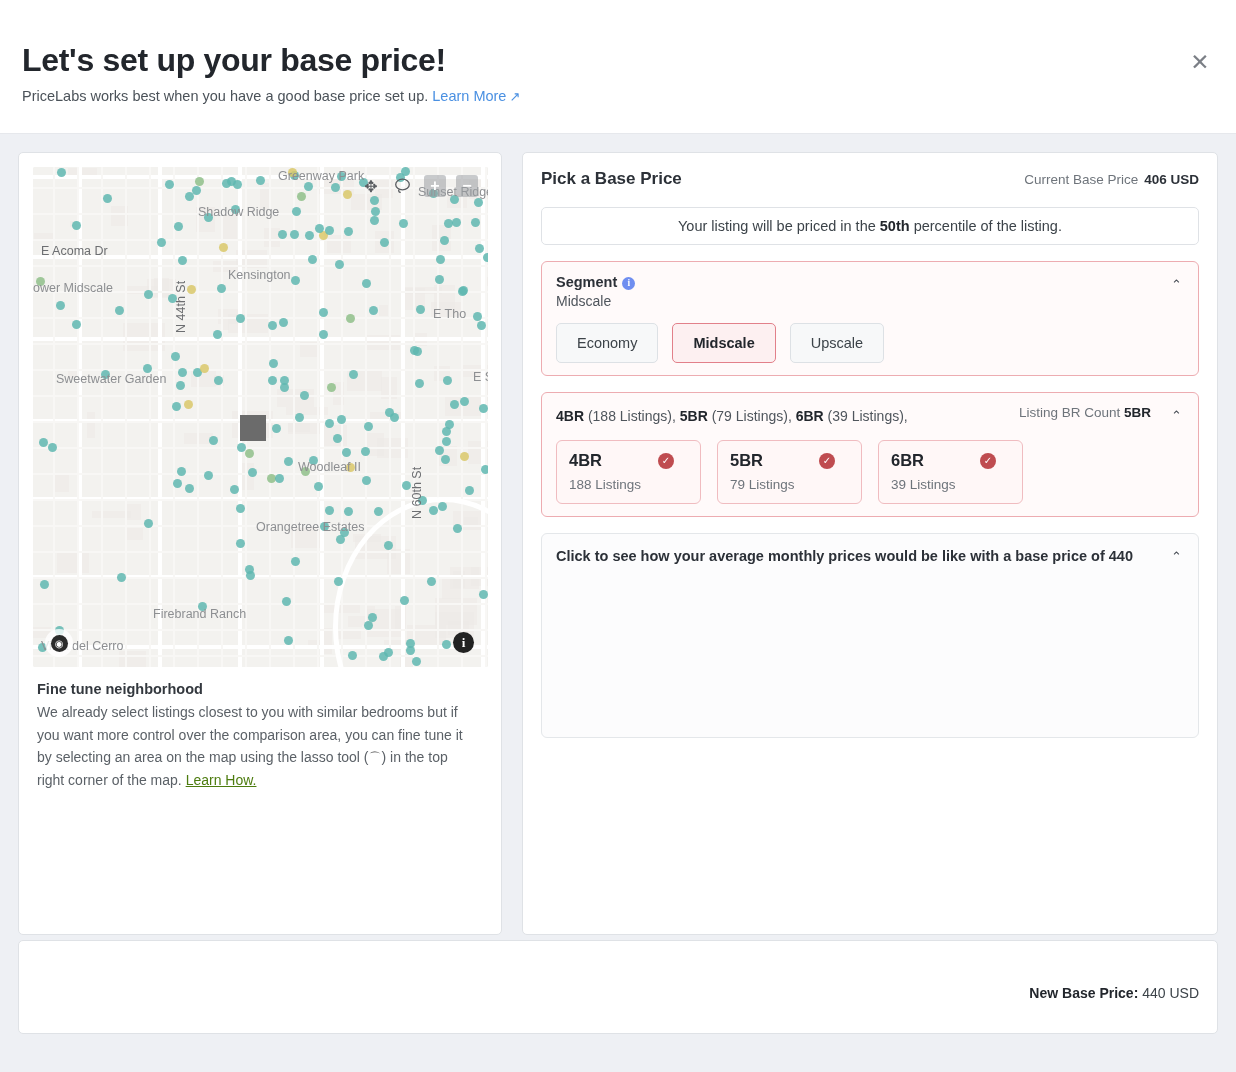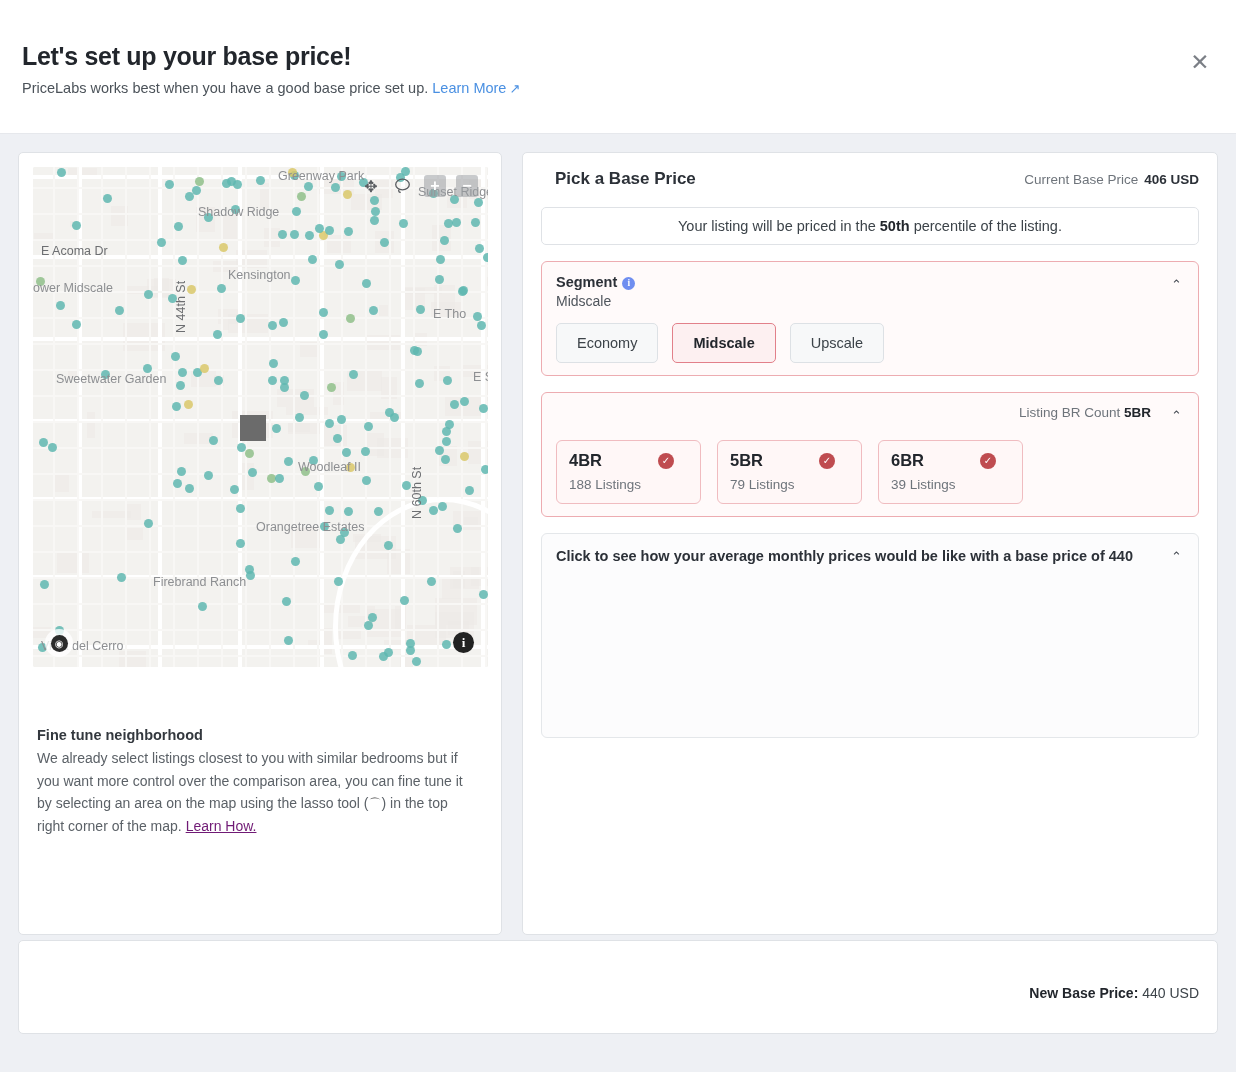--- a/index.html
+++ b/index.html
@@ -12,21 +12,21 @@
 
   
   .modal-header {
     background: #ffffff;
     padding: 42px 28px 22px 22px;
     position: relative;
     height: 134px;
     border-bottom: 1px solid #e6e8ec;
   }
   .modal-title {
-    font-size: 25px; font-weight: bold; color: #22262c;
+    font-size: 32px; font-weight: bold; color: #22262c;
     letter-spacing: -0.3px; line-height: 1.15;
   }
   .modal-subtitle {
     margin-top: 9px; font-size: 14.5px; color: #4b5259;
   }
   .learn-more { color: #4a90e2; text-decoration: none; }
   .ext-icon { display: inline-block; margin-left: 3px; font-size: 13px; color: #4a90e2; }
   .close-btn {
     position: absolute; top: 48px; right: 22px;
     width: 28px; height: 28px; cursor: pointer;
@@ -107,36 +107,36 @@
     display: flex; align-items: center; justify-content: center;
   }
   .map-info {
     position: absolute; right: 14px; bottom: 14px; z-index: 6;
     width: 21px; height: 21px; border-radius: 50%;
     background: #222; color: #fff; font-size: 13px; font-weight: bold;
     display: flex; align-items: center; justify-content: center;
     font-family: "Liberation Serif", serif; cursor: pointer;
   }
   .finetune { padding: 14px 4px 0 4px; }
-  .finetune-title { font-size: 14.5px; font-weight: bold; color: #33383e; margin-top: 46px; }
+  .finetune-title { font-size: 14.5px; font-weight: bold; color: #33383e; }
   .finetune-text {
     margin-top: 4px; font-size: 14px; color: #5b6167; line-height: 1.62;
     max-width: 430px;
   }
   .lasso-inline { font-size: 13px; color: #444; }
-  .learn-how { color: #701a75; text-decoration: underline; cursor: pointer; }
+  .learn-how { color: #4d7c0f; text-decoration: underline; cursor: pointer; }
 
   
   .right-panel {
     flex: 1; background: #fff;
     border: 1px solid #dfe2e6; border-radius: 5px;
     padding: 16px 18px 0 18px;
     height: 783px; overflow: hidden;
   }
-  .rp-head { display: flex; align-items: baseline; justify-content: space-between; margin-left: 14px; }
+  .rp-head { display: flex; align-items: baseline; justify-content: space-between; }
   .rp-title { font-size: 17px; font-weight: bold; color: #2c3138; }
   .cbp { font-size: 13.5px; color: #6e747b; }
   .cbp b { color: #2c3138; margin-left: 6px; font-size: 13.5px; }
 
   .price-cards { display: flex; gap: 18px; margin-top: 16px; }
   .pcard {
     border-radius: 6px; padding: 14px 16px;
     height: 92px; cursor: pointer;
   }
   .pcard.rec { width: 197px; background: #f7f8f9; border: 1px solid #dde1e5; }
@@ -588,21 +588,21 @@
           <div class="map-label dark" style="left: 8px; top: 77px;">E Acoma Dr</div>
           <div class="map-label dark rot" style="left: 141px; top: 166px;">N 44th St</div>
           <div class="map-label" style="left: 195px; top: 101px;">Kensington</div>
           <div class="map-label" style="left: 0px; top: 114px;">ower Midscale</div>
           <div class="map-label" style="left: 400px; top: 140px;">E Tho</div>
           <div class="map-label" style="left: 23px; top: 205px;">Sweetwater Garden</div>
           <div class="map-label" style="left: 440px; top: 203px;">E S</div>
           <div class="map-label" style="left: 265px; top: 293px;">Woodleaf II</div>
           <div class="map-label dark rot" style="left: 377px; top: 352px;">N 60th St</div>
           <div class="map-label" style="left: 223px; top: 353px;">Orangetree Estates</div>
-          <div class="map-label" style="left: 120px; top: 408px;">Firebrand Ranch</div>
+          <div class="map-label" style="left: 120px; top: 440px;">Firebrand Ranch</div>
           <div class="map-label" style="left: 8px; top: 472px;">Vista del Cerro</div>
         </div>
 
       <div class="map-tools">
         <div class="tool">✥</div>
         <div class="tool">
           <svg width="18" height="16" viewBox="0 0 18 16">
             <ellipse cx="8.5" cy="6.5" rx="6.8" ry="5.3" fill="none" stroke="#5a5d61" stroke-width="1.3"></ellipse>
             <path d="M5 11.5 C4 13.5 5.6 14.6 6.6 14.1" fill="none" stroke="#5a5d61" stroke-width="1.3"></path>
           </svg>
@@ -653,20 +653,23 @@
       <div class="chip-row">
         <div class="chip">Economy</div>
         <div class="chip active">Midscale</div>
         <div class="chip">Upscale</div>
       </div>
     </div>
 
     <div class="section">
       <div class="sec-head">
         <div>
+          <div class="sec-sub">
+            <b>4BR</b><span> (188 Listings), </span><b>5BR</b><span> (79 Listings), </span><b>6BR</b><span> (39 Listings),</span>
+          </div>
         </div>
         <div style="display:flex; align-items:flex-start; gap:18px;">
           <div class="br-right">
             <span>Listing BR Count</span> <b>5BR</b>
           </div>
           <div class="chev">⌃</div>
         </div>
       </div>
       <div class="br-row">
         <div class="br-card">

